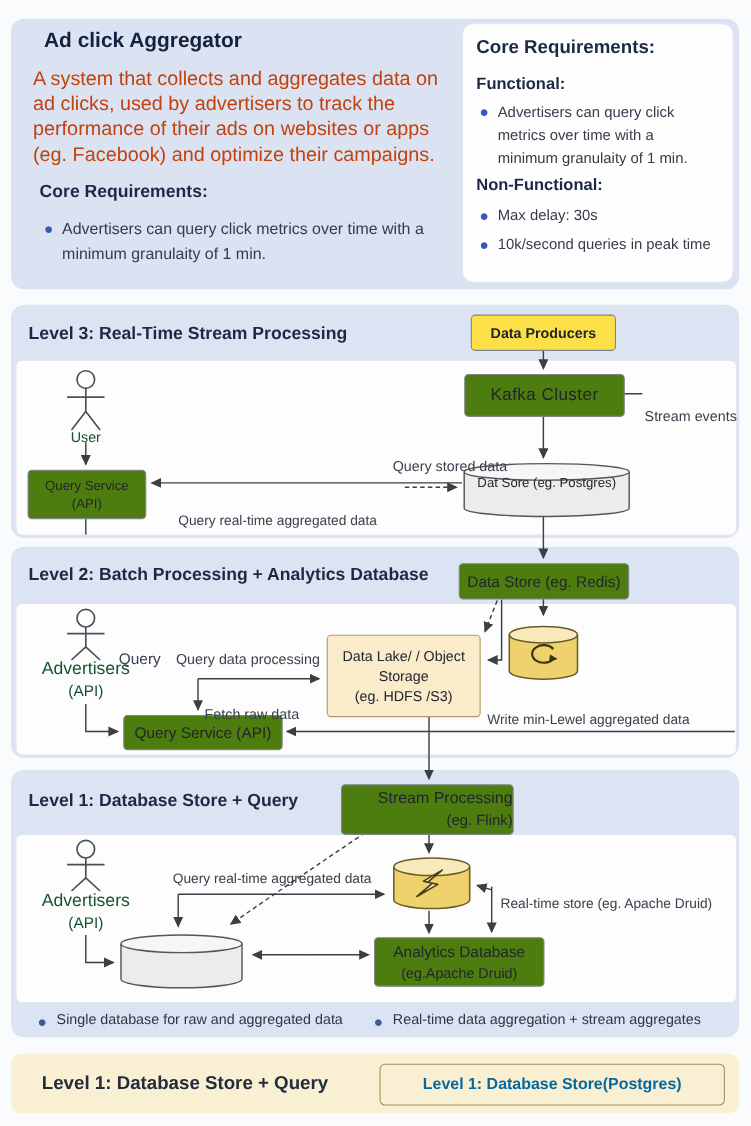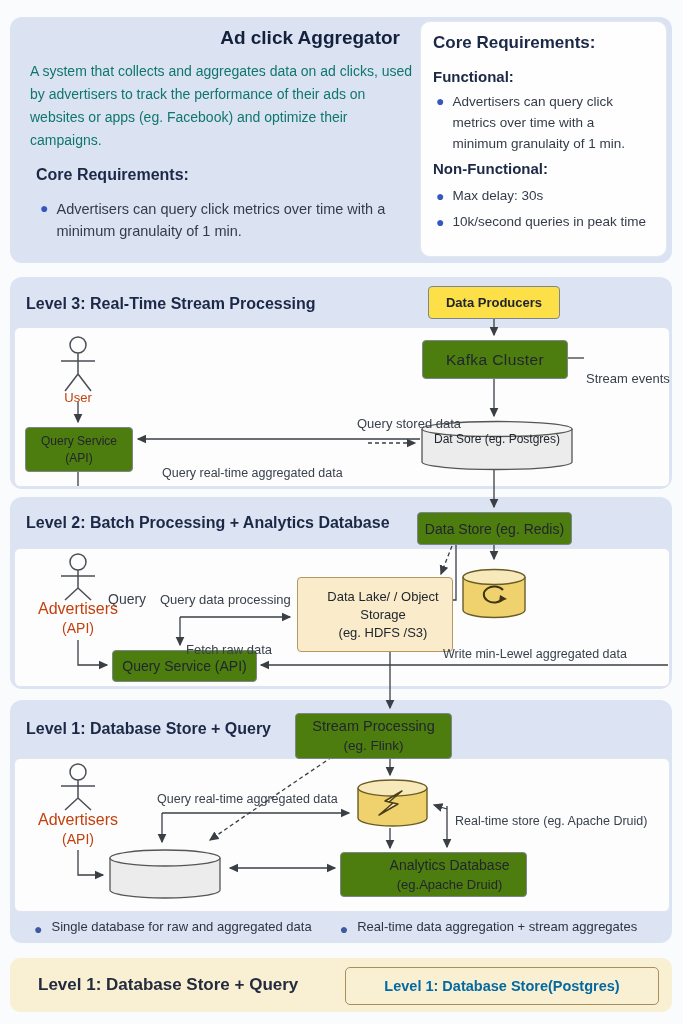--- a/index.html
+++ b/index.html
@@ -3,33 +3,33 @@
 <meta charset="utf-8">
 <style>
   html,body{margin:0;padding:0;background:#f6f7f9;}
   .page{position:relative;width:683px;height:1024px;background:#fafbfd;overflow:hidden;
         font-family:"Liberation Sans","DejaVu Sans",sans-serif;color:#333a46;}
   .abs{position:absolute;}
   .panel{position:absolute;border-radius:12px;background:#dbe3f3;}
   .inner{position:absolute;background:#fdfdfe;border:1px solid #dfe4ee;border-radius:6px;}
   .svg-overlay{position:absolute;left:0;top:0;z-index:2;pointer-events:none;}
   .z3{z-index:3;}
-  .title{font-size:19px;font-weight:bold;color:#14213d;text-align:right;}
+  .title{font-size:19px;font-weight:bold;color:#14213d;text-align:left;}
   .h-navy{color:#1b2947;font-weight:bold;}
   .section-head{font-size:16px;font-weight:bold;color:#1b2947;}
-  .desc{font-size:14px;line-height:23px;color:#0f766e;}
+  .desc{font-size:18px;line-height:23px;color:#c2410c;}
   .bullet-row{display:flex;gap:8px;font-size:14px;line-height:20px;color:#343c4a;}
   .dot{color:#3558c0;font-size:14px;line-height:20px;}
   .card{position:absolute;background:#fefefe;border:1px solid #e3e8f0;border-radius:10px;}
   .node{position:absolute;background:#4d7c0f;border:1px solid #7e858e;border-radius:4px;
         display:flex;flex-direction:column;align-items:center;justify-content:center;
         color:#21262e;z-index:3;text-align:center;}
   .node-yellow{background:#faeccb;border:1px solid #b09a62;}
   .lbl{position:absolute;font-size:12.5px;color:#3a414c;z-index:3;white-space:nowrap;margin-top:20px;}
-  .figlbl{position:absolute;z-index:3;text-align:center;color:#c2410c;}
+  .figlbl{position:absolute;z-index:3;text-align:center;color:#14532d;}
   .cyl-text{position:absolute;z-index:3;text-align:center;color:#21262e;}
   .notes{position:absolute;display:flex;gap:28px;z-index:3;}
   .note{display:flex;gap:9px;font-size:13px;color:#2e3542;}
   .note .dot{color:#3f5a9e;}
   .bottom-bar{position:absolute;background:#f9efd2;border-radius:10px;z-index:3;}
   .bottom-box{position:absolute;border:1.5px solid #a3915c;border-radius:5px;
               display:flex;align-items:center;justify-content:center;
               font-size:14.5px;font-weight:bold;color:#0369a1;}
 </style>
 </head>
@@ -85,45 +85,45 @@
   <div class="lbl" style="left:162px;top:446px;font-size:12.5px;">Query real-time aggregated data</div>
   <div class="figlbl" style="left:48px;top:390px;width:60px;font-size:13px;">User</div>
 
   <div class="panel" style="left:10px;top:497px;width:662px;height:192px;background:#dce3f2;"></div>
   <div class="inner" style="left:14px;top:548px;width:654px;height:137px;"></div>
   <div class="abs section-head z3" style="left:26px;top:514px;">Level 2: Batch Processing + Analytics Database</div>
 
   <div class="node" style="left:417px;top:512px;width:153px;height:31px;font-size:14px;">
     <span>Data Store (eg. Redis)</span>
   </div>
-  <div class="node node-yellow" style="left:297px;top:577px;width:138px;height:73px;font-size:13px;line-height:18px;padding-left:16px;">
+  <div class="node node-yellow" style="left:297px;top:577px;width:138px;height:73px;font-size:13px;line-height:18px;">
     <span>Data Lake/ / Object</span>
     <span>Storage</span>
     <span>(eg. HDFS /S3)</span>
   </div>
   <div class="node" style="left:112px;top:650px;width:143px;height:30px;font-size:14px;">
     <span>Query Service (API)</span>
   </div>
 
   <div class="lbl" style="left:108px;top:571px;font-size:14px;">Query</div>
   <div class="lbl" style="left:160px;top:572px;font-size:13px;">Query data processing</div>
   <div class="lbl" style="left:186px;top:622px;font-size:13px;">Fetch raw data</div>
   <div class="lbl" style="left:443px;top:627px;font-size:12.5px;">Write min-Lewel aggregated data</div>
   <div class="figlbl" style="left:28px;top:600px;width:100px;font-size:16px;">Advertisers</div>
   <div class="figlbl" style="left:28px;top:620px;width:100px;font-size:14px;">(API)</div>
 
   <div class="panel" style="left:10px;top:700px;width:662px;height:243px;background:#dce3f2;"></div>
   <div class="inner" style="left:14px;top:758px;width:654px;height:152px;"></div>
   <div class="abs section-head z3" style="left:26px;top:720px;">Level 1: Database Store + Query</div>
 
-  <div class="node" style="left:295px;top:713px;width:155px;height:44px;font-size:14.5px;line-height:19px;">
+  <div class="node" style="left:310px;top:713px;width:155px;height:44px;font-size:14.5px;line-height:19px;align-items:flex-end;">
     <span>Stream Processing</span>
     <span style="font-size:13.5px;">(eg. Flink)</span>
   </div>
-  <div class="node" style="left:340px;top:852px;width:153px;height:43px;font-size:14px;line-height:19px;padding-left:32px;">
+  <div class="node" style="left:340px;top:852px;width:153px;height:43px;font-size:14px;line-height:19px;">
     <span>Analytics Database</span>
     <span style="font-size:13px;">(eg.Apache Druid)</span>
   </div>
 
   <div class="lbl" style="left:157px;top:772px;font-size:12.5px;">Query real-time aggregated data</div>
   <div class="lbl" style="left:455px;top:794px;font-size:12.5px;">Real-time store (eg. Apache Druid)</div>
   <div class="figlbl" style="left:28px;top:811px;width:100px;font-size:16px;">Advertisers</div>
   <div class="figlbl" style="left:28px;top:831px;width:100px;font-size:14px;">(API)</div>
 
   <div class="notes" style="left:34px;top:919px;">

